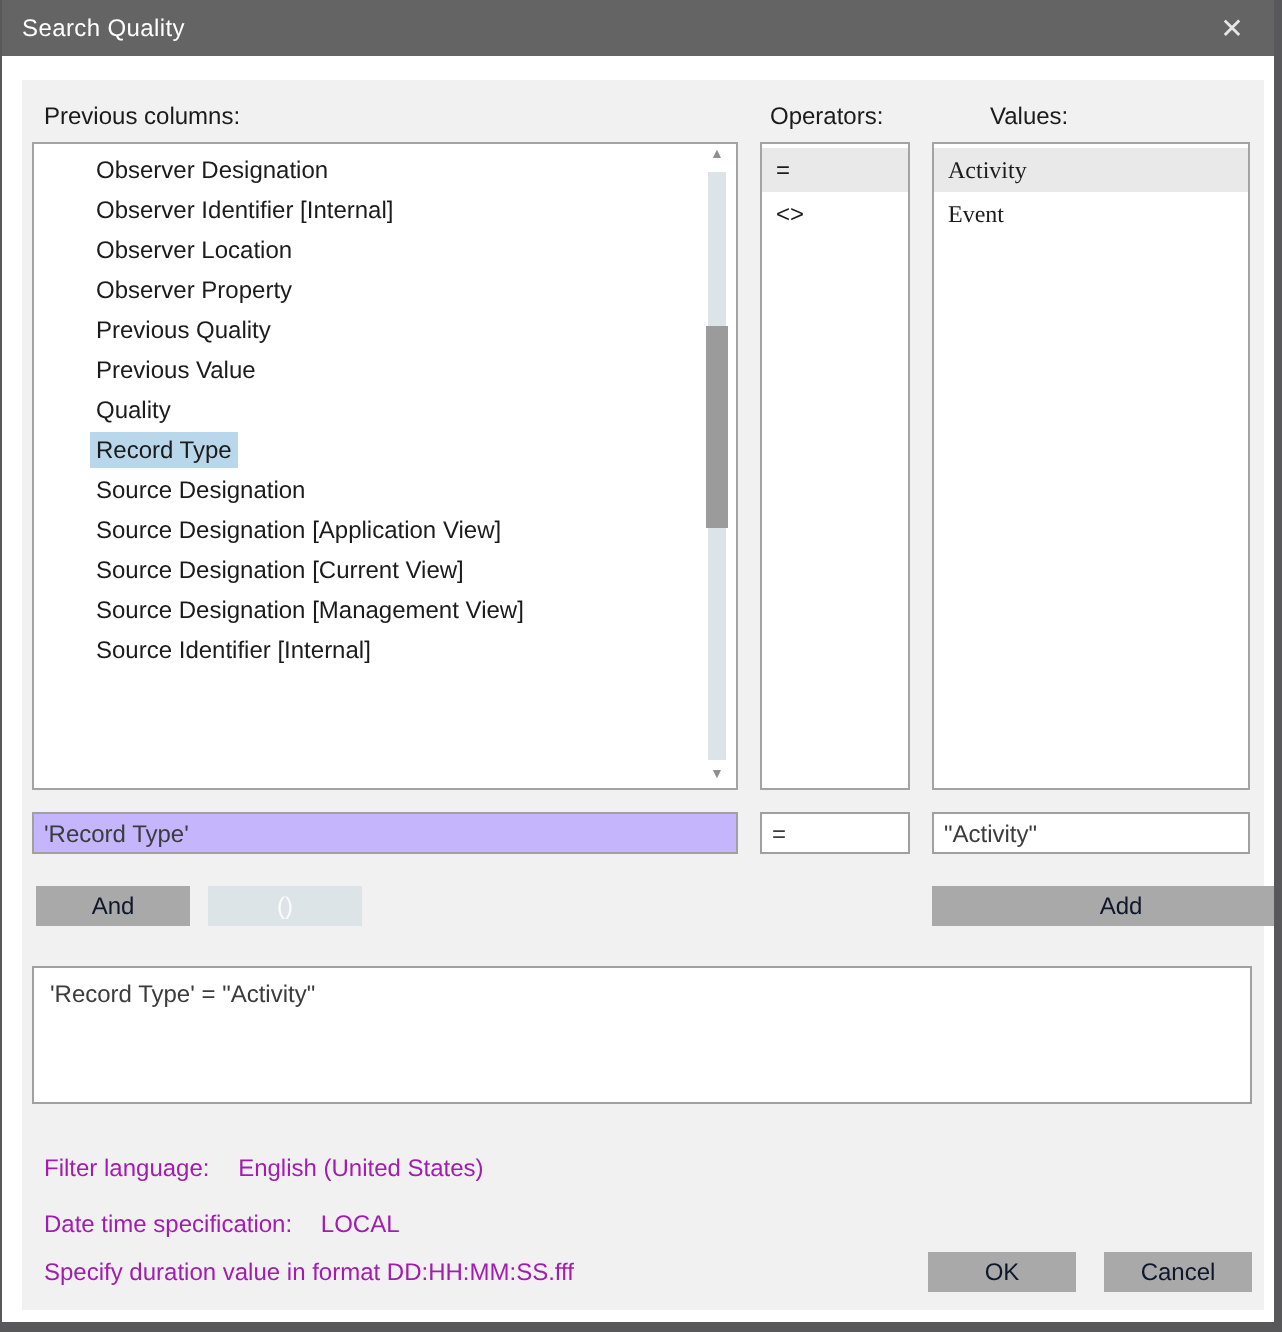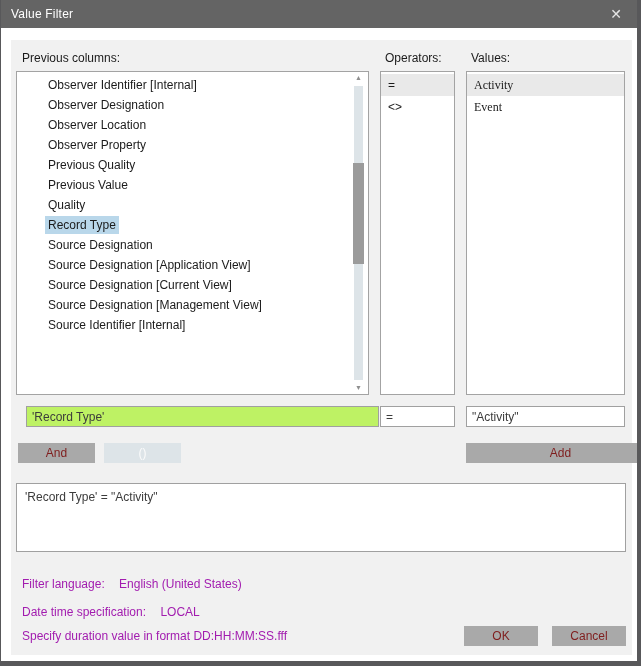--- a/index.html
+++ b/index.html
@@ -45,26 +45,26 @@
   .v-scrollbar .arrow {
     position:absolute; left:0; width:11px; height:12px; color:#8f8f8f;
     font-size:7px; text-align:center; line-height:12px;
   }
   .v-scrollbar .arrow.up { top:0; }
   .v-scrollbar .arrow.down { bottom:0; }
   .field {
     position:absolute; height:21px; border:1px solid #a0a0a0; background:#ffffff;
     font-family:"Liberation Sans", sans-serif; font-size:12px; color:#3c3c3c; padding:0 5px;
   }
-  .field.readonly { background:#bef264;margin-left:10px; }
+  .field.readonly { background:#c4b5fd; }
   .field-column { left:15px; top:406px; width:353px; }
   .field-operator { left:379px; top:406px; width:75px; }
   .field-value { left:465px; top:406px; width:159px; }
   .btn {
-    position:absolute; height:20px; background:var(--button-gray,#a9a9a9); color:#7f1d1d;
+    position:absolute; height:20px; background:var(--button-gray,#a9a9a9); color:#0f172a;
     font-size:12px; border:none; display:flex; align-items:center; justify-content:center;
     font-family:"Liberation Sans", sans-serif;
   }
   .btn-and { left:17px; top:443px; width:77px; }
   .btn-parens { left:103px; top:443px; width:77px; background:var(--button-disabled,#dde4e8); color:#fbfbfb; }
   .btn-add { left:465px; top:443px; width:189px; }
   .btn-ok { left:463px; top:626px; width:74px; }
   .btn-cancel { left:551px; top:626px; width:74px; }
   .condition-box {
     position:absolute; left:15px; top:483px; width:610px; height:69px;
@@ -76,33 +76,33 @@
   .row-language { top:577px; }
   .row-datetime { top:605px; }
   .row-duration { top:629px; }
 </style>
 </head>
 <body>
 
 <div class="window">
 
   <div class="titlebar">
-    <span class="title">Value Filter</span>
+    <span class="title">Search Quality</span>
     <span class="close">✕</span>
   </div>
 
   <div class="panel"></div>
 
   <span class="sec-label" style="left:21px; top:51px;">Previous columns:</span>
   <span class="sec-label" style="left:384px; top:51px;">Operators:</span>
-  <span class="sec-label" style="left:470px; top:51px;">Values:</span>
+  <span class="sec-label" style="left:494px; top:51px;">Values:</span>
 
   <div class="listbox columns-list">
-  <div class="list-item"><span class="label">Observer Identifier [Internal]</span></div>
-      <div class="list-item"><span class="label">Observer Designation</span></div>
+  <div class="list-item"><span class="label">Observer Designation</span></div>
+      <div class="list-item"><span class="label">Observer Identifier [Internal]</span></div>
       <div class="list-item"><span class="label">Observer Location</span></div>
       <div class="list-item"><span class="label">Observer Property</span></div>
       <div class="list-item"><span class="label">Previous Quality</span></div>
       <div class="list-item"><span class="label">Previous Value</span></div>
       <div class="list-item"><span class="label">Quality</span></div>
       <div class="list-item selected"><span class="label">Record Type</span></div>
       <div class="list-item"><span class="label">Source Designation</span></div>
       <div class="list-item"><span class="label">Source Designation [Application View]</span></div>
       <div class="list-item"><span class="label">Source Designation [Current View]</span></div>
       <div class="list-item"><span class="label">Source Designation [Management View]</span></div>

